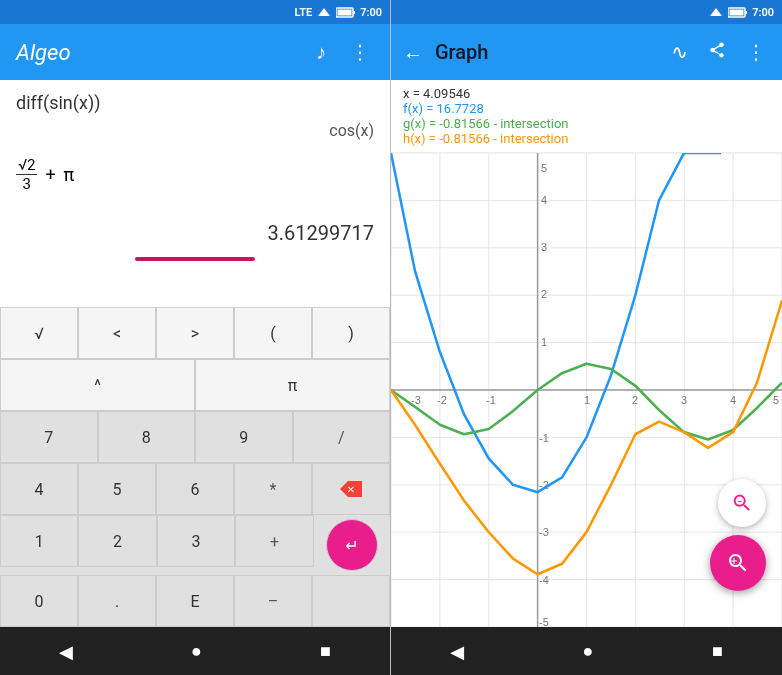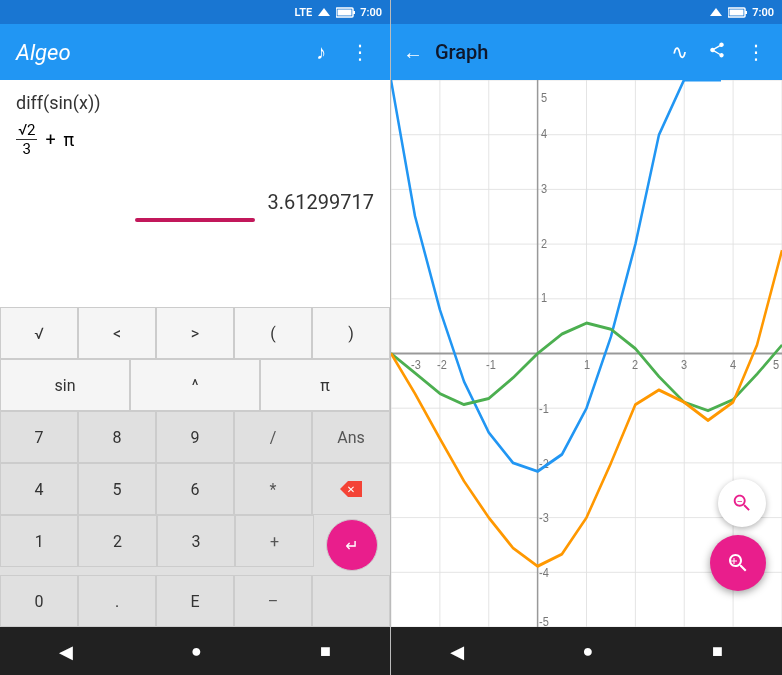--- a/index.html
+++ b/index.html
@@ -70,21 +70,21 @@
       padding: 4px;
     }
 
     
     .calc-display {
       flex: 1;
       background: #fff;
       padding: 12px 16px;
       display: flex;
       flex-direction: column;
-      gap: 0;
+      gap: 8px;
     }
     .calc-input-line {
       font-size: 18px;
       color: #333;
     }
     .calc-result-right {
       text-align: right;
       font-size: 16px;
       color: #555;
     }
@@ -100,21 +100,21 @@
       align-items: center;
     }
     .frac-num { font-size: 15px; border-bottom: 1.5px solid #333; padding: 0 2px; }
     .frac-den { font-size: 15px; padding: 0 2px; }
     .frac-plus { font-size: 18px; margin: 0 4px; }
     .frac-pi { font-size: 18px; }
     .calc-numeric {
       text-align: right;
       font-size: 20px;
       color: #333;
-      margin-top: 24px;
+      margin-top: 12px;
     }
 
     
     .divider-bar {
       height: 4px;
       background: #C2185B;
       width: 120px;
       align-self: center;
       border-radius: 2px;
       margin: 4px 0;
@@ -282,20 +282,21 @@
   </div>
 
   <div class="top-bar">
     <span class="top-bar-title">Algeo</span>
     <span class="top-bar-icon">♪</span>
     <span class="top-bar-icon">⋮</span>
   </div>
 
   <div class="calc-display">
     <div class="calc-input-line">diff(sin(x))</div>
+    <div class="calc-result-right">cos(x)</div>
 
     <div class="calc-fraction">
       <div class="frac-block">
         <div class="frac-num">
           <span>√2</span>
         </div>
         <div class="frac-den">3</div>
       </div>
       <span class="frac-plus">+</span>
       <span class="frac-pi">π</span>
@@ -310,31 +311,29 @@
 
     <div class="key-row top-row">
       <div class="key">√</div>
       <div class="key">&lt;</div>
       <div class="key">&gt;</div>
       <div class="key">(</div>
       <div class="key">)</div>
     </div>
 
     <div class="key-row top-row">
-      <div class="key">sin</div>
       <div class="key">^</div>
       <div class="key">π</div>
     </div>
 
     <div class="key-row">
       <div class="key dark">7</div>
       <div class="key dark">8</div>
       <div class="key dark">9</div>
       <div class="key special">/</div>
-      <div class="key special">Ans</div>
     </div>
 
     <div class="key-row">
       <div class="key dark">4</div>
       <div class="key dark">5</div>
       <div class="key dark">6</div>
       <div class="key special">*</div>
       <div class="key backspace">
         <svg width="22" height="16" viewBox="0 0 22 16">
           <polygon points="8,0 22,0 22,16 8,16 0,8" fill="#f44336"></polygon>
@@ -389,20 +388,26 @@
     <span class="title">Graph</span>
     <span class="top-bar-icon">∿</span>
     <span class="top-bar-icon">
       <svg width="18" height="18" viewBox="0 0 24 24" fill="white">
           <path d="M18 16.08c-.76 0-1.44.3-1.96.77L8.91 12.7c.05-.23.09-.46.09-.7s-.04-.47-.09-.7l7.05-4.11c.54.5 1.25.81 2.04.81 1.66 0 3-1.34 3-3s-1.34-3-3-3-3 1.34-3 3c0 .24.04.47.09.7L8.04 9.81C7.5 9.31 6.79 9 6 9c-1.66 0-3 1.34-3 3s1.34 3 3 3c.79 0 1.5-.31 2.04-.81l7.12 4.16c-.05.21-.08.43-.08.65 0 1.61 1.31 2.92 2.92 2.92 1.61 0 2.92-1.31 2.92-2.92s-1.31-2.92-2.92-2.92z"></path>
         </svg>
     </span>
     <span class="top-bar-icon">⋮</span>
   </div>
 
+  <div class="graph-info">
+    <div class="x-val">x = 4.09546</div>
+    <div class="f-val">f(x) = 16.7728</div>
+    <div class="g-val">g(x) = -0.81566 - intersection</div>
+    <div class="h-val">h(x) = -0.81566 - intersection</div>
+  </div>
 
   <div class="graph-canvas">
     <svg class="graph-svg" viewBox="0 0 391 450" preserveAspectRatio="none">
 
       <rect width="391" height="450" fill="#fff"></rect>
 
       <defs>
         <style>
           .grid-line { stroke: #e0e0e0; stroke-width: 0.8; }
           .axis-line { stroke: #999; stroke-width: 1.5; }

